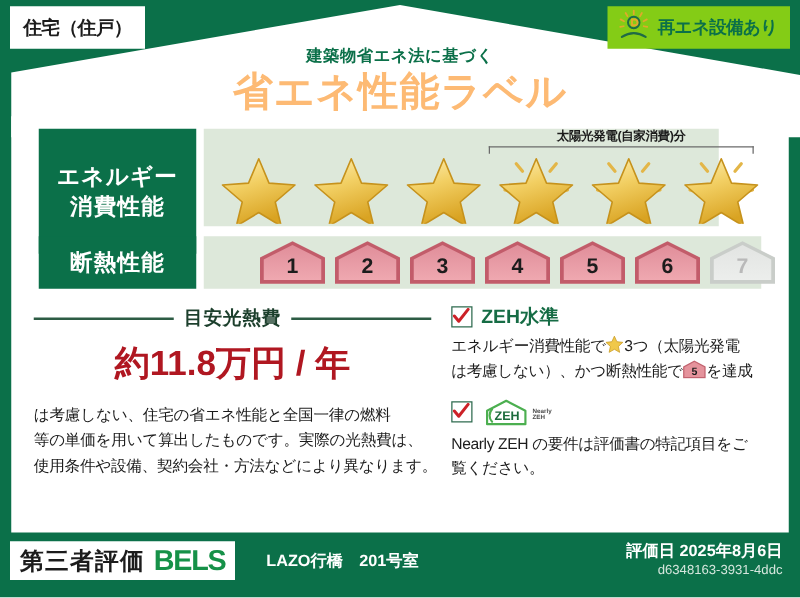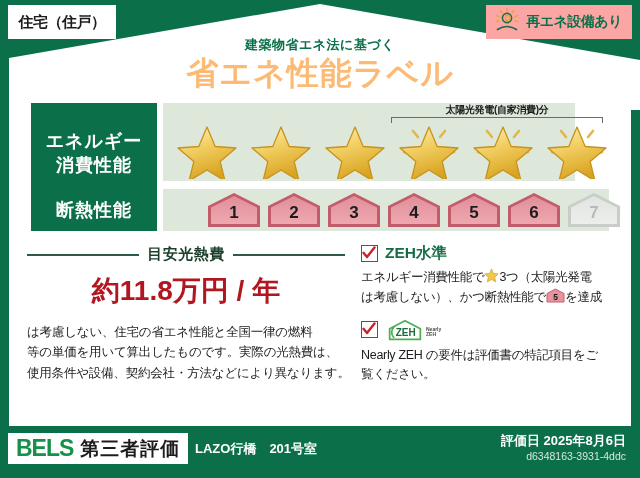--- a/index.html
+++ b/index.html
@@ -21,21 +21,21 @@
     background: #ffffff;
     display: flex; align-items: center; justify-content: center;
     font-size: 15px; font-weight: bold; color: #1c1c1c;
     letter-spacing: -0.5px;
   }
 
   
   #renew-badge {
     position: absolute; right: 8px; top: 5px;
     height: 34px; padding: 0 10px 0 8px;
-    background: #fca5a5;
+    background: #84cc16;
     display: flex; align-items: center; gap: 6px;
   }
   #renew-badge .rb-text {
     font-size: 14px; font-weight: bold; color: #0b7049;
     letter-spacing: -0.5px;
   }
 
   
   #canopy {
     position: absolute; left: 0; top: 0; width: 640px; height: 110px;
@@ -172,21 +172,21 @@
   #footer { position: absolute; left: 0; bottom: 0; width: 640px; height: 52px; }
   #bels-box {
     position: absolute; left: 8px; top: 7px;
     height: 31px; padding: 0 8px;
     background: #ffffff;
     display: flex; align-items: center; gap: 7px;
   }
   #bels-jp { font-size: 19px; font-weight: bold; color: #1c1c1c; letter-spacing: 1px; }
   #bels-en { font-size: 23px; font-weight: bold; color: #169148; letter-spacing: -1px; }
   #property-name {
-    position: absolute; left: 195px; top: 14px;
+    position: absolute; left: 213px; top: 14px;
     font-size: 13px; font-weight: bold; color: #ffffff;
     letter-spacing: 0px;
   }
   #eval-date {
     position: absolute; right: 14px; top: 6px;
     font-size: 13px; font-weight: bold; color: #ffffff;
     letter-spacing: 0px;
   }
   #eval-id {
     position: absolute; right: 14px; top: 24px;
@@ -511,21 +511,21 @@
           <div>Nearly ZEH の要件は評価書の特記項目をご</div>
           <div>覧ください。</div>
         </div>
       </div>
 
     </div>
   </div>
 
   <div id="footer">
     <div id="bels-box">
+      <span id="bels-jp">第三者評価</span>
       <span id="bels-en">BELS</span>
-      <span id="bels-jp">第三者評価</span>
     </div>
     <div id="property-name">LAZO行橋　201号室</div>
     <div id="eval-date">評価日 2025年8月6日</div>
     <div id="eval-id">d6348163-3931-4ddc</div>
   </div>
 
 </div>
 
 </body></html>

